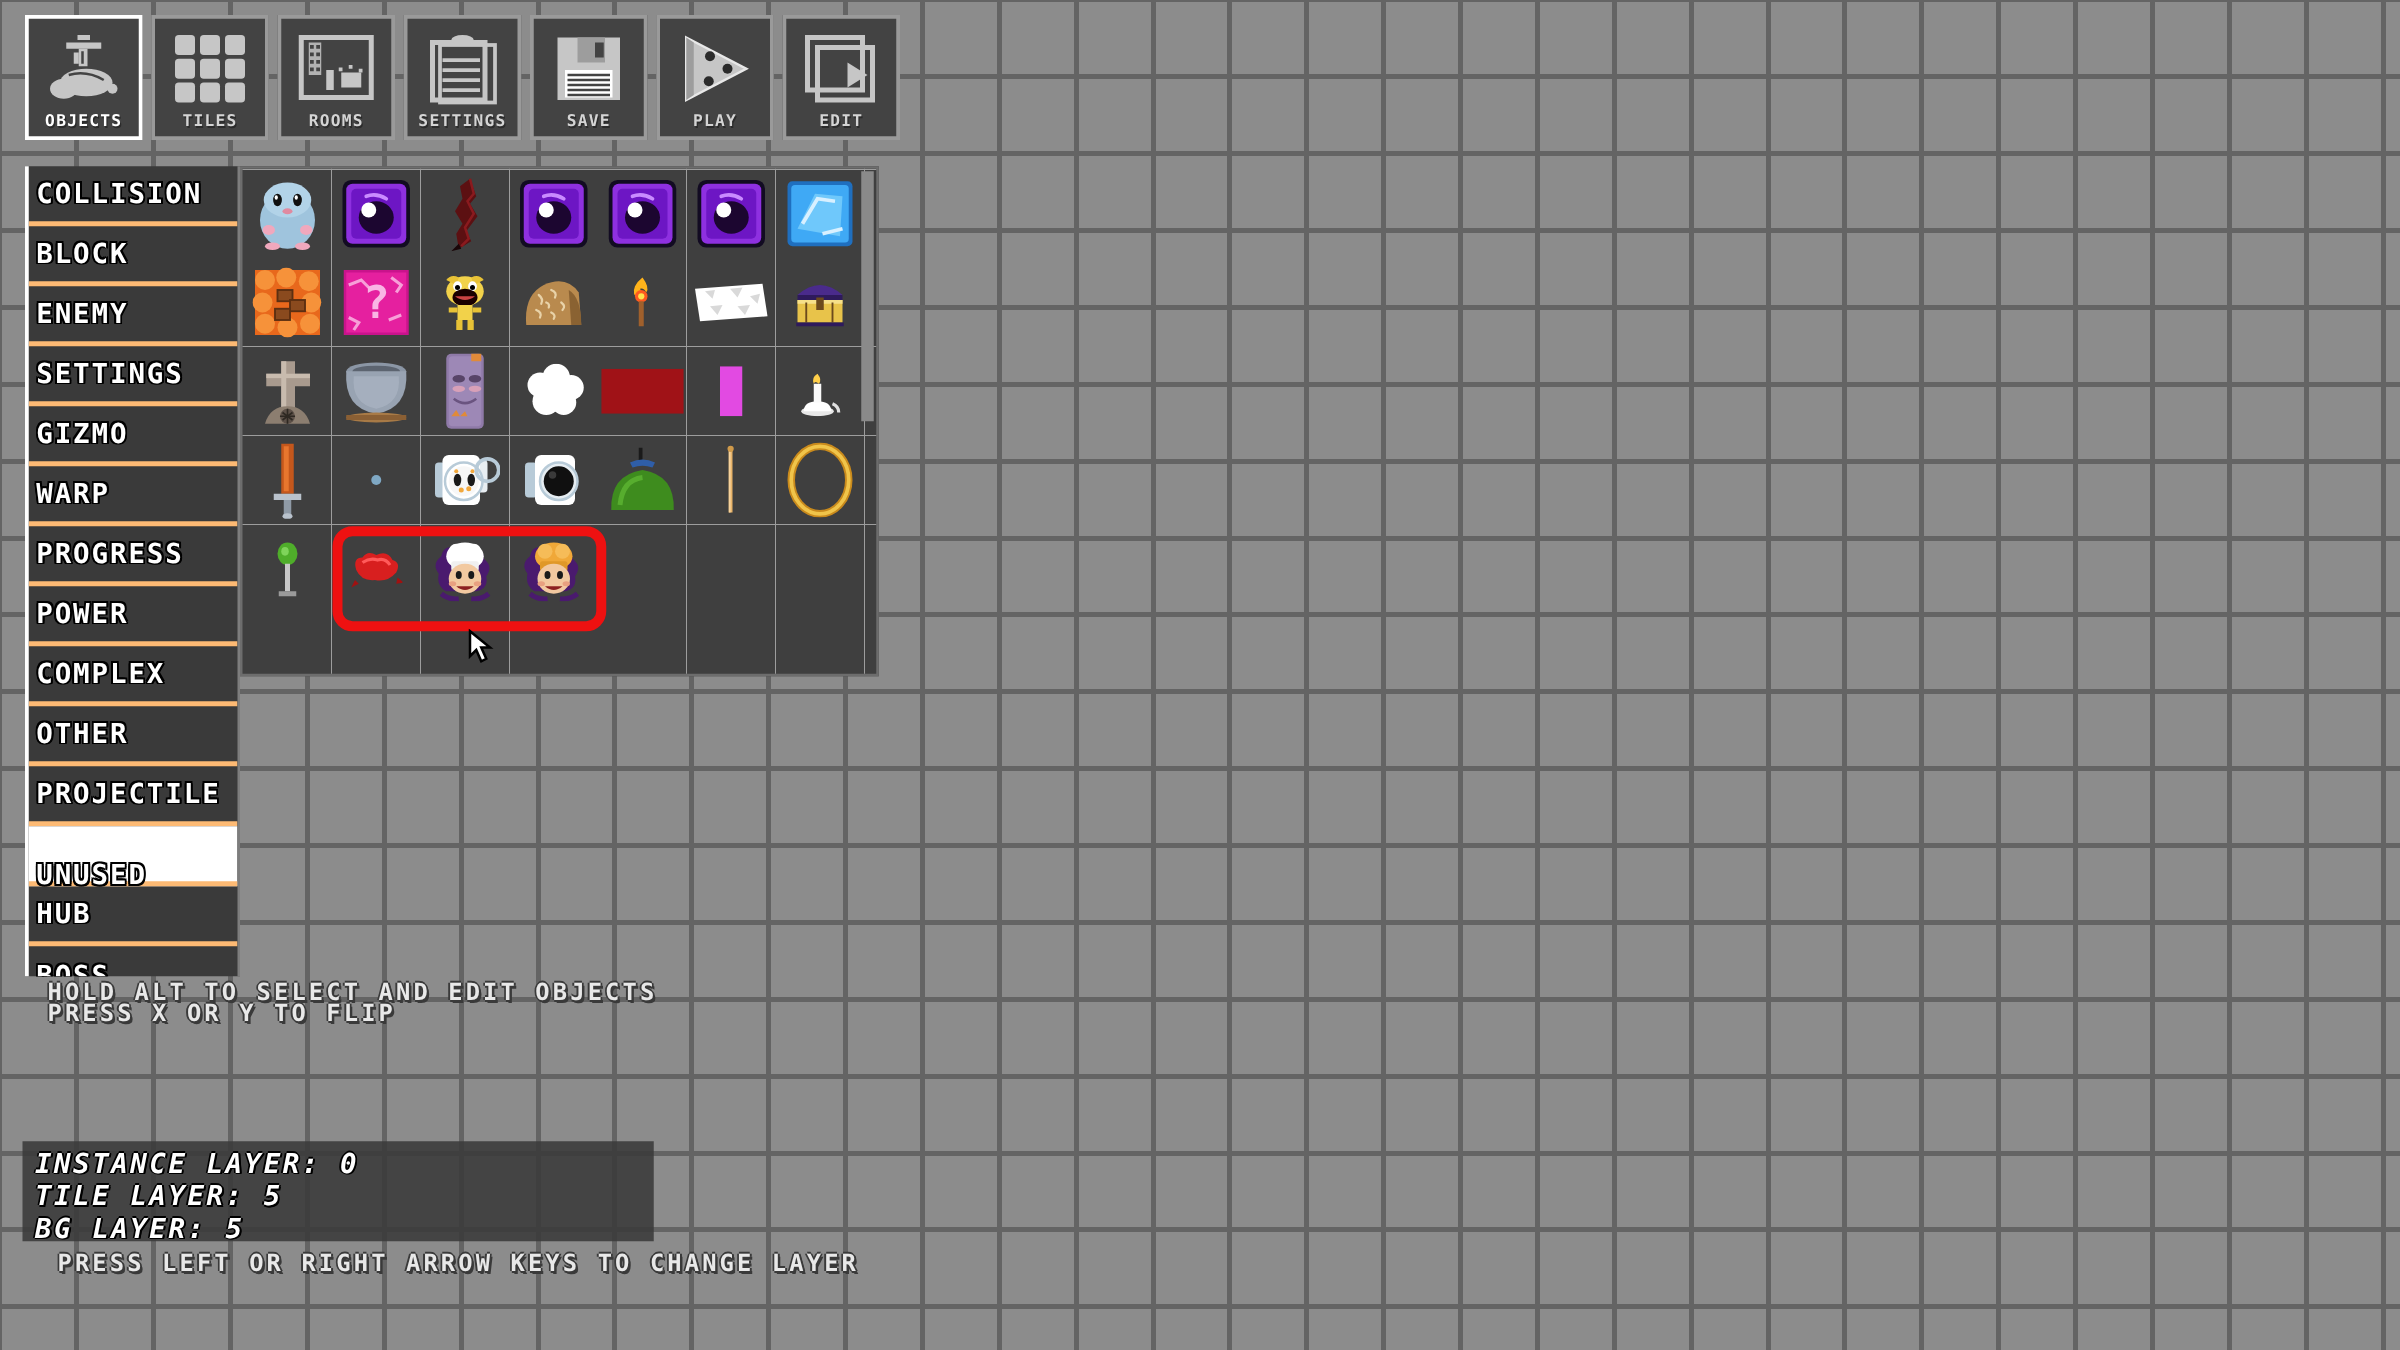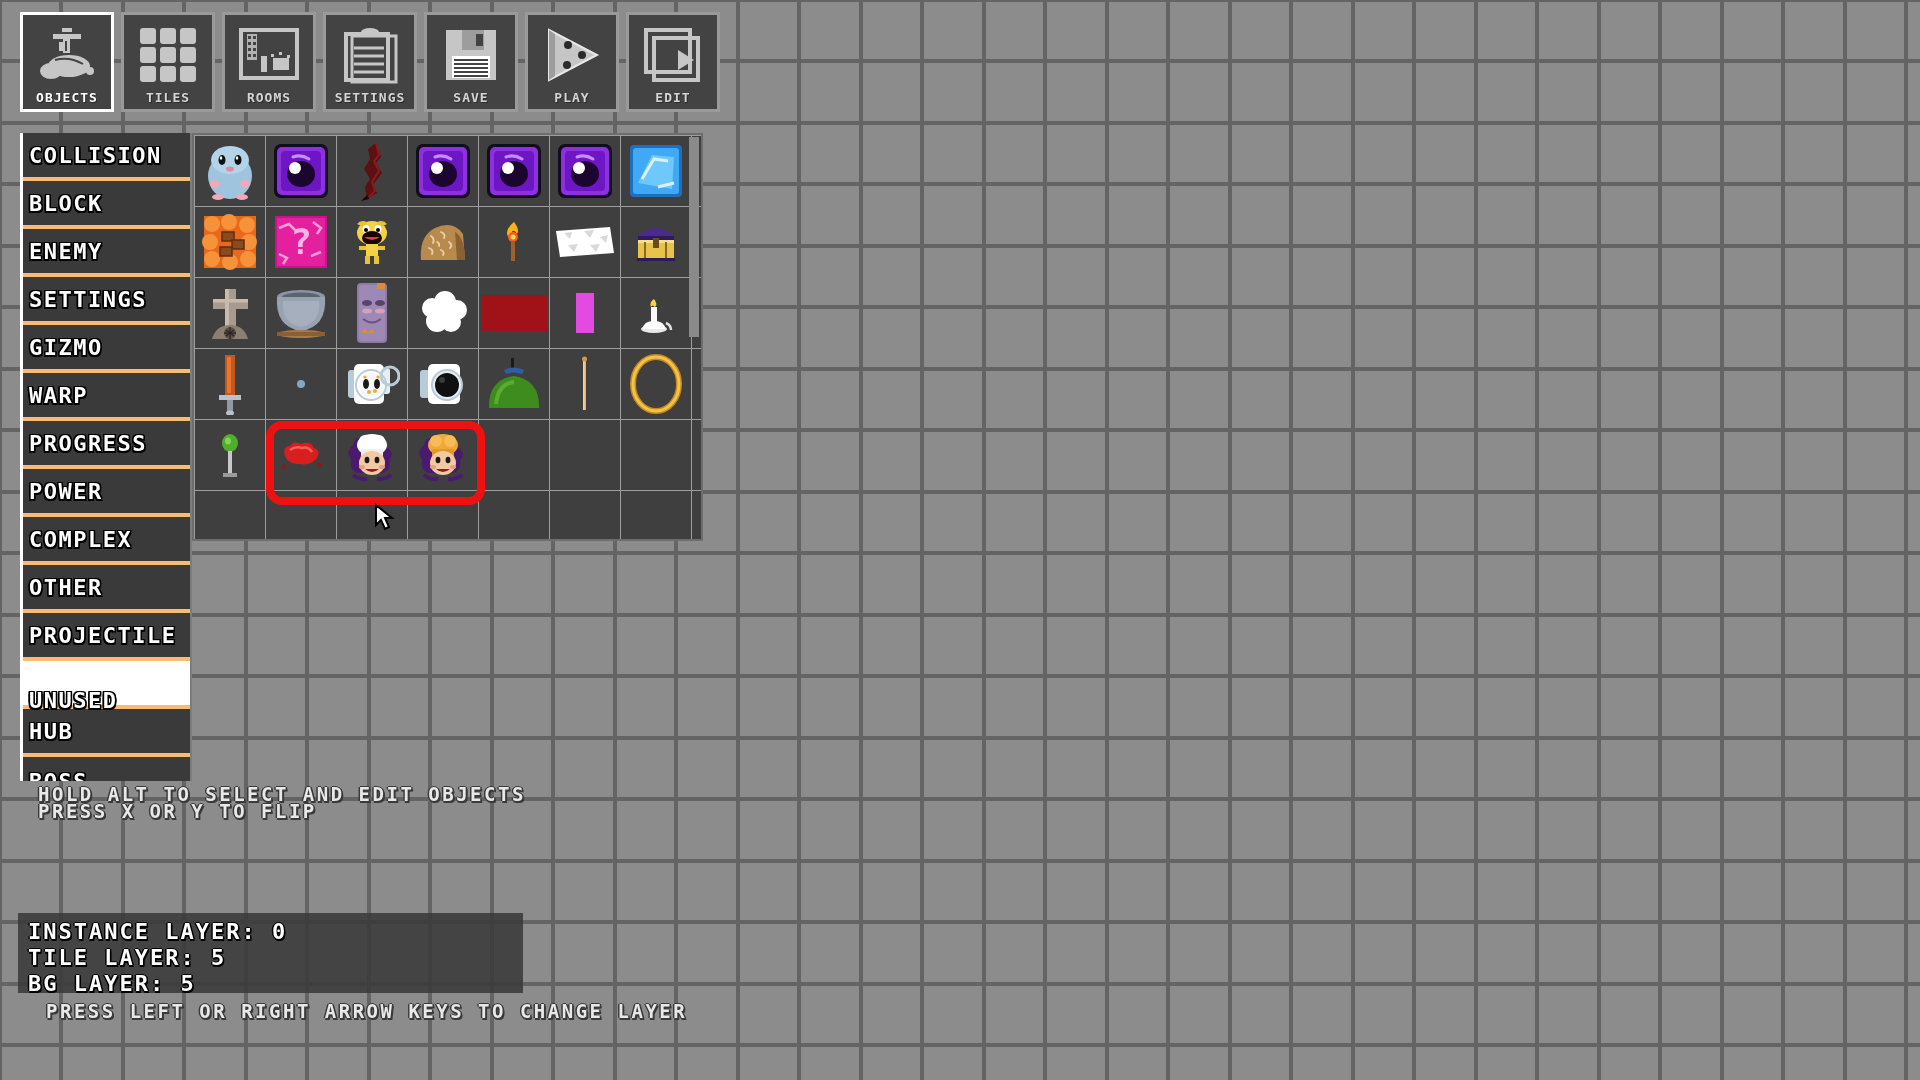--- a/index.html
+++ b/index.html
@@ -171,20 +171,21 @@
   }
 
   
   #layer-panel{
     position:absolute;left:18px;top:913px;
     width:505px;height:80px;
     background:rgba(58,58,58,0.88);
     z-index:16;
     padding:6px 0 0 10px;
     box-sizing:border-box;
+    font-style:italic;
   }
   .layer-line{
     font-family:"DejaVu Sans Mono","Liberation Mono",monospace;
     font-weight:bold;
     font-size:22px;
     letter-spacing:2px;
     color:#ffffff;
     text-shadow:
       -1.5px 0 #000,1.5px 0 #000,0 -1.5px #000,0 1.5px #000,
       1.5px 1.5px 0 #000;

